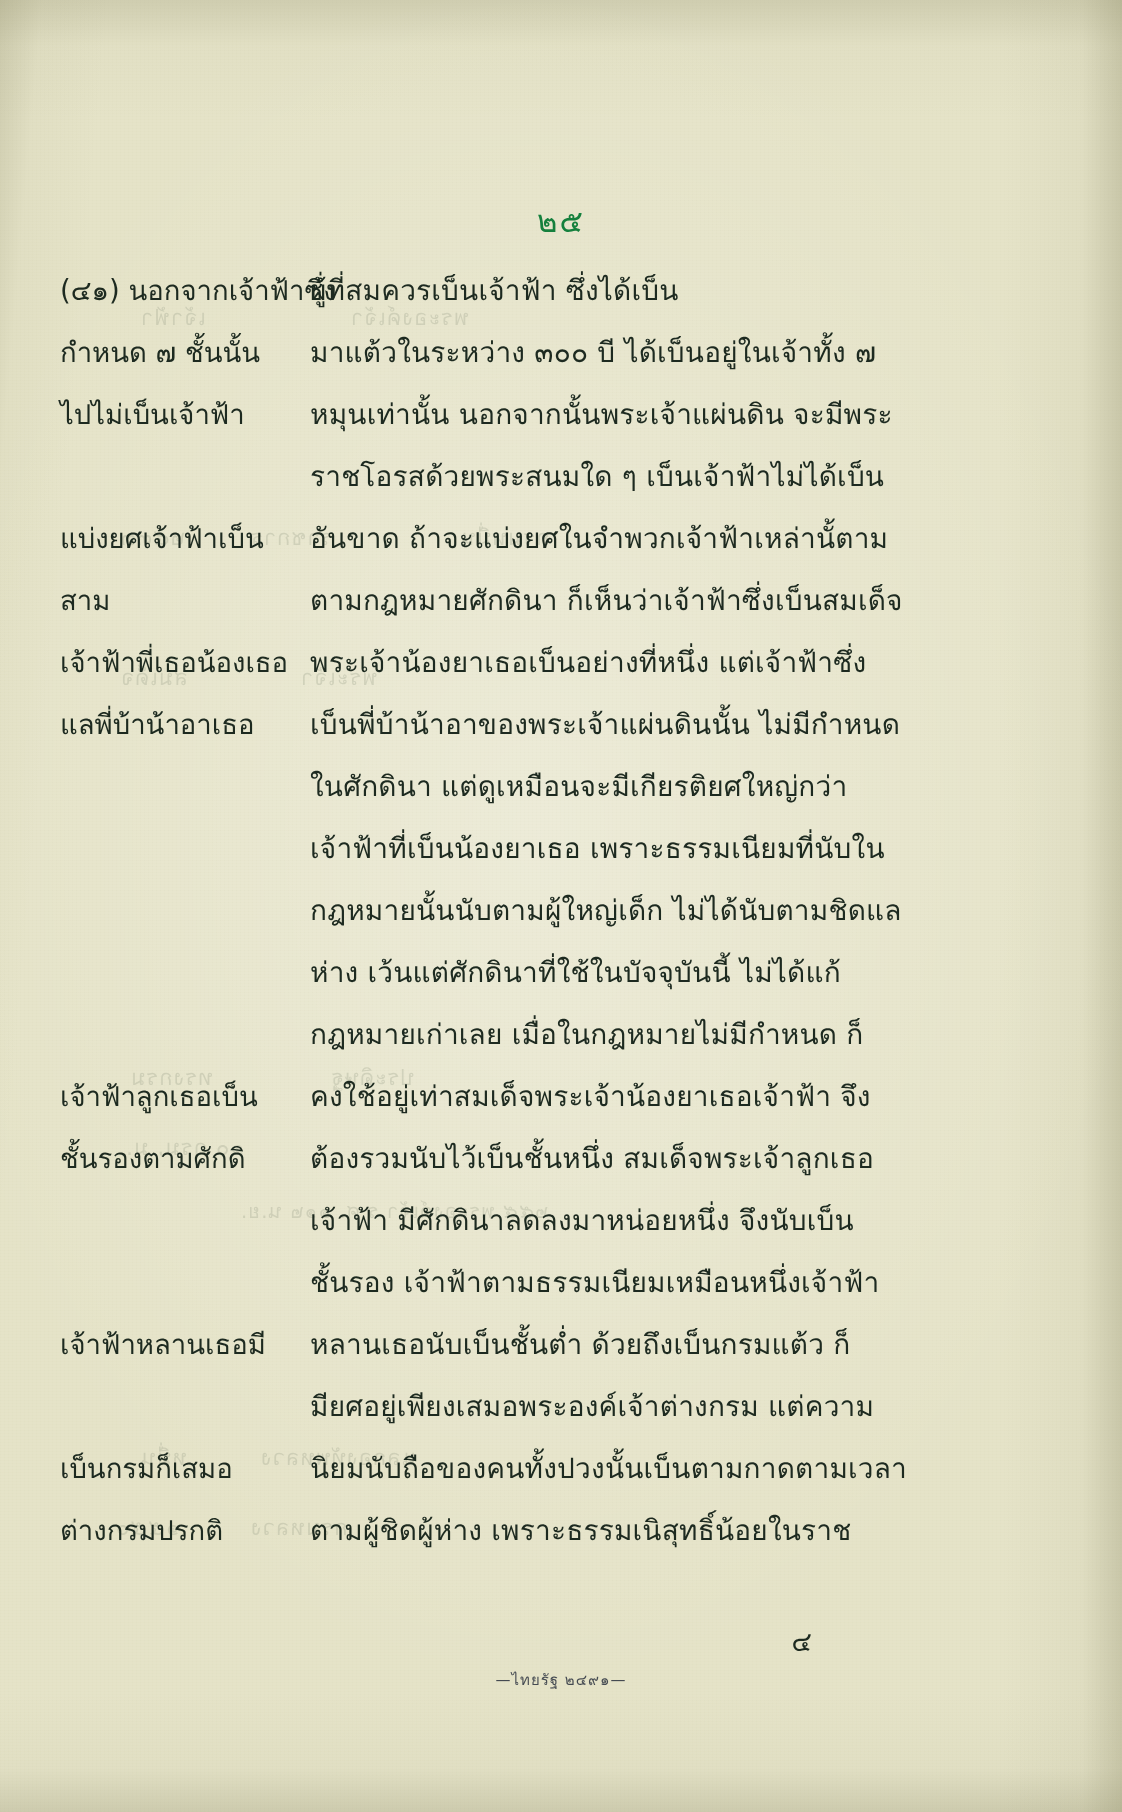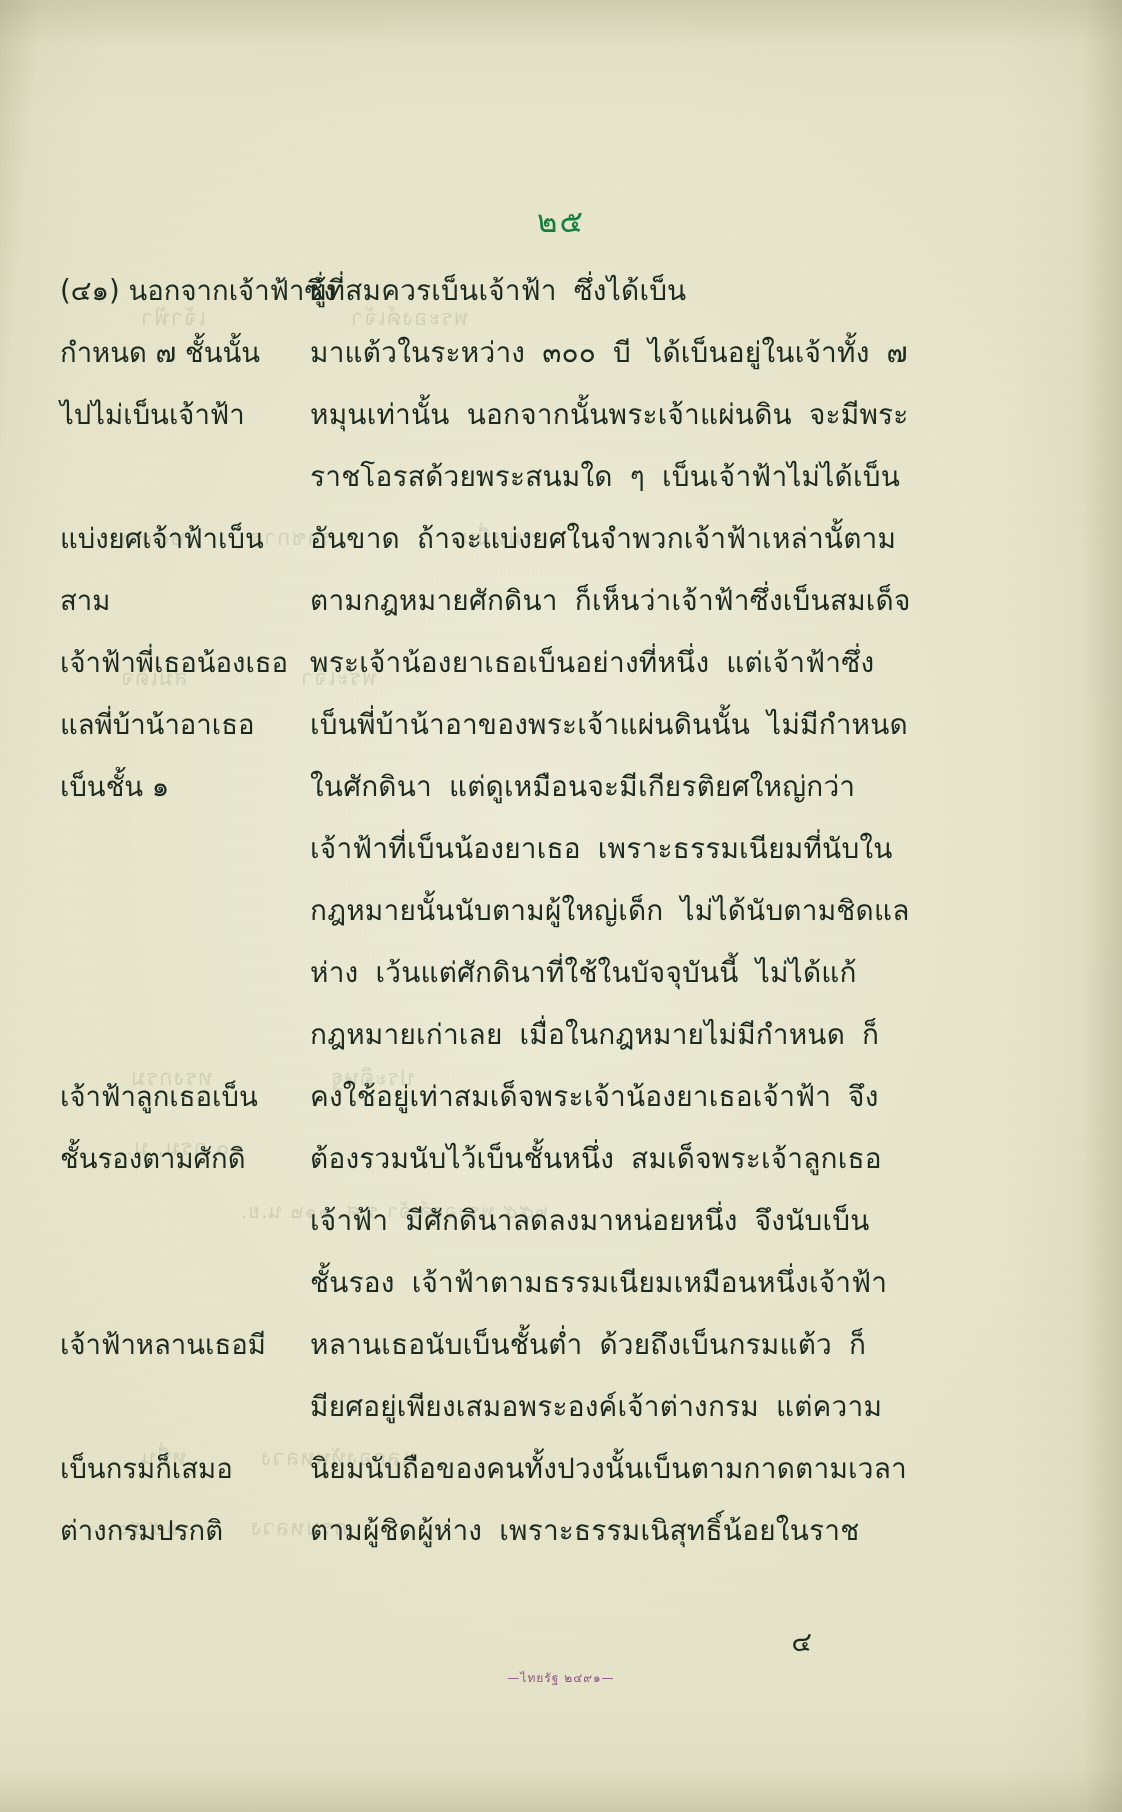--- a/index.html
+++ b/index.html
@@ -108,31 +108,30 @@
     position: absolute;
     left: 250px;
     top: 0;
     width: 760px;
     font-size: 28px;
     color: #1d2a20;
     white-space: nowrap;
   }
   .main-text.justify {
     letter-spacing: 0.2px;
-    font-family: Liberation Mono, monospace;
   }
 
   .footer-mark {
     position: absolute;
     top: 1668px;
     left: 0;
     width: 1122px;
     text-align: center;
-    font-size: 12px;
-    color: #701a75;
+    font-size: 15px;
+    color: #0f172a;
     opacity: 0.75;
     letter-spacing: 1px;
   }
 </style>
 </head>
 <body>
 
 <div class="page"></div>
 <div class="grain"></div>
 
@@ -186,21 +185,20 @@
       </div>
       <div class="line">
         <div class="margin-note">เจ้าฟ้าพี่เธอน้องเธอ</div>
         <div class="main-text justify">พระเจ้าน้องยาเธอเบ็นอย่างที่หนึ่ง     แต่เจ้าฟ้าซึ่ง</div>
       </div>
       <div class="line">
         <div class="margin-note">แลพี่บ้าน้าอาเธอ</div>
         <div class="main-text justify">เบ็นพี่บ้าน้าอาของพระเจ้าแผ่นดินนั้น  ไม่มีกำหนด</div>
       </div>
       <div class="line">
-        <div class="margin-note">เบ็นชั้น ๑</div>
         <div class="main-text justify">ในศักดินา     แต่ดูเหมือนจะมีเกียรติยศใหญ่กว่า</div>
       </div>
       <div class="line">
         <div class="margin-note"></div>
         <div class="main-text justify">เจ้าฟ้าที่เบ็นน้องยาเธอ   เพราะธรรมเนียมที่นับใน</div>
       </div>
       <div class="line">
         <div class="margin-note"></div>
         <div class="main-text justify">กฎหมายนั้นนับตามผู้ใหญ่เด็ก  ไม่ได้นับตามชิดแล</div>
       </div>

